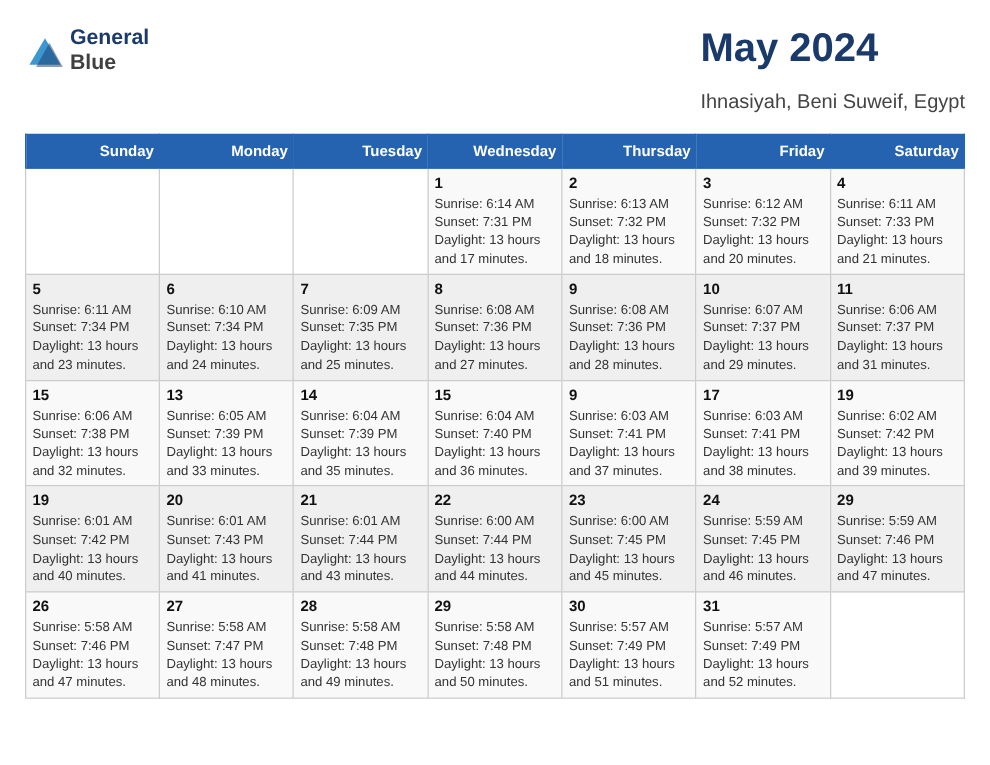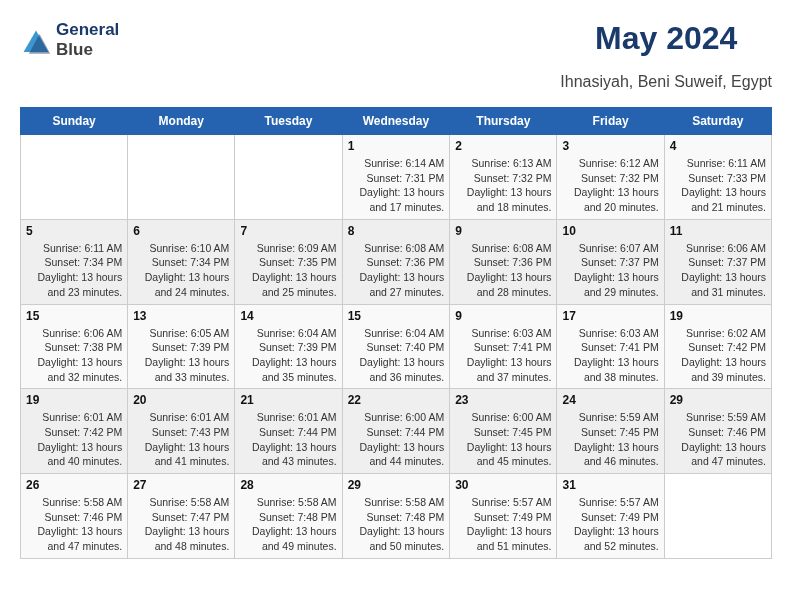--- a/index.html
+++ b/index.html
@@ -19,42 +19,42 @@
     .logo {
       display: flex;
       align-items: flex-end;
       gap: 4px;
     }
     .logo-icon {
       width: 32px;
       height: 32px;
     }
     .title-block {
-      text-align: center;
+      text-align: left;
     }
     .main-title {
       font-size: 32px;
       font-weight: bold;
       color: #1a3a6b;
     }
     .subtitle {
       font-size: 16px;
       color: #444;
       margin-top: 16px;
     }
     .calendar {
       width: 100%;
       border-collapse: collapse;
       font-size: 11px;
     }
     .calendar thead tr th {
       background: #2563b0;
       color: #fff;
       padding: 6px 4px;
-      text-align: center;
+      text-align: right;
       font-size: 12px;
       font-weight: bold;
       border: 1px solid #2563b0;
     }
     .calendar tbody tr td {
       border: 1px solid #ccc;
       vertical-align: top;
       padding: 4px 5px;
       width: 108px;
       min-height: 80px;
@@ -69,21 +69,20 @@
     .day-number {
       font-weight: bold;
       font-size: 12px;
       margin-bottom: 3px;
       color: #111;
     }
     .day-info {
       color: #333;
       font-size: 10.5px;
       line-height: 1.4;
-      text-align: right;
     }
     .empty-cell {
       background: #fff !important;
     }
   </style>
 </head>
 <body>
 
 <div class="header">
   <div class="logo">

